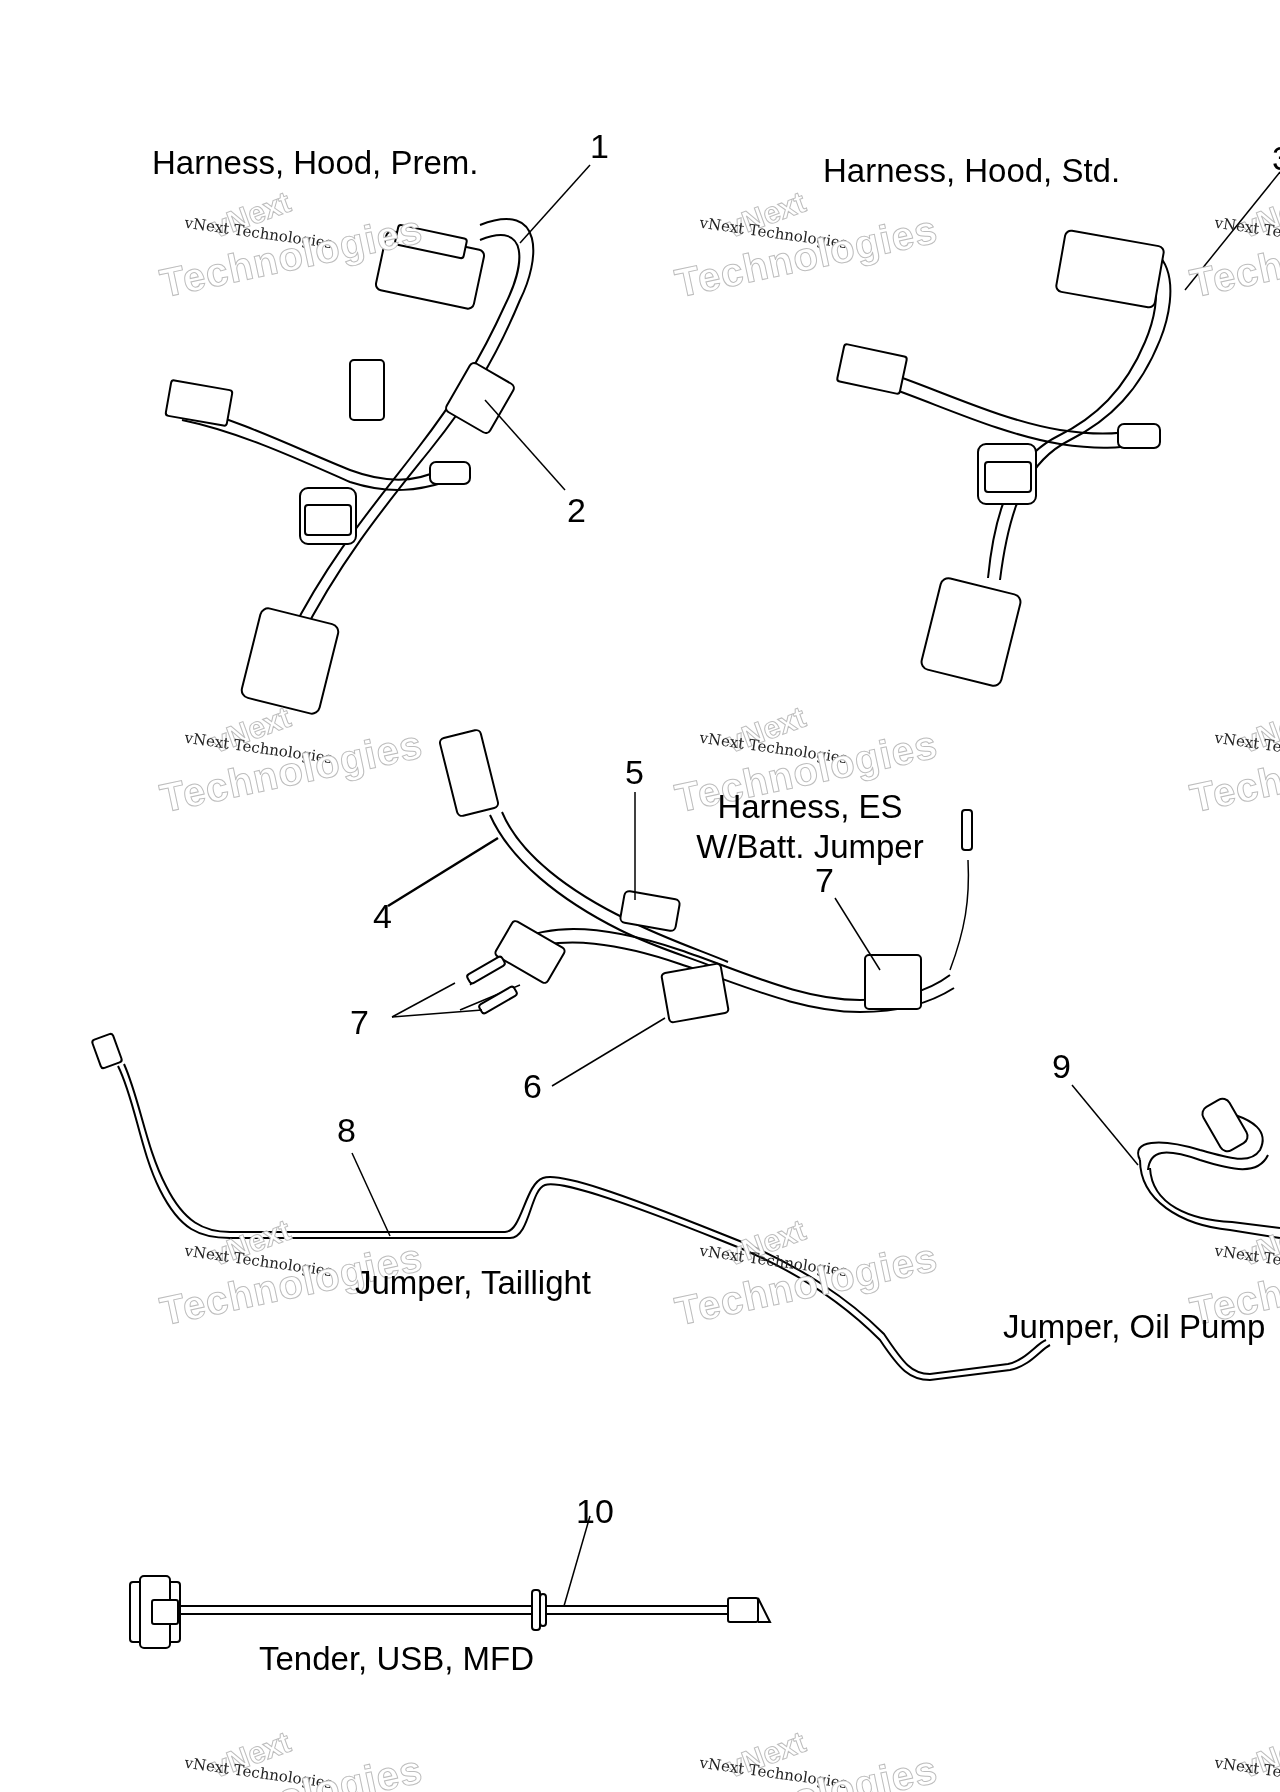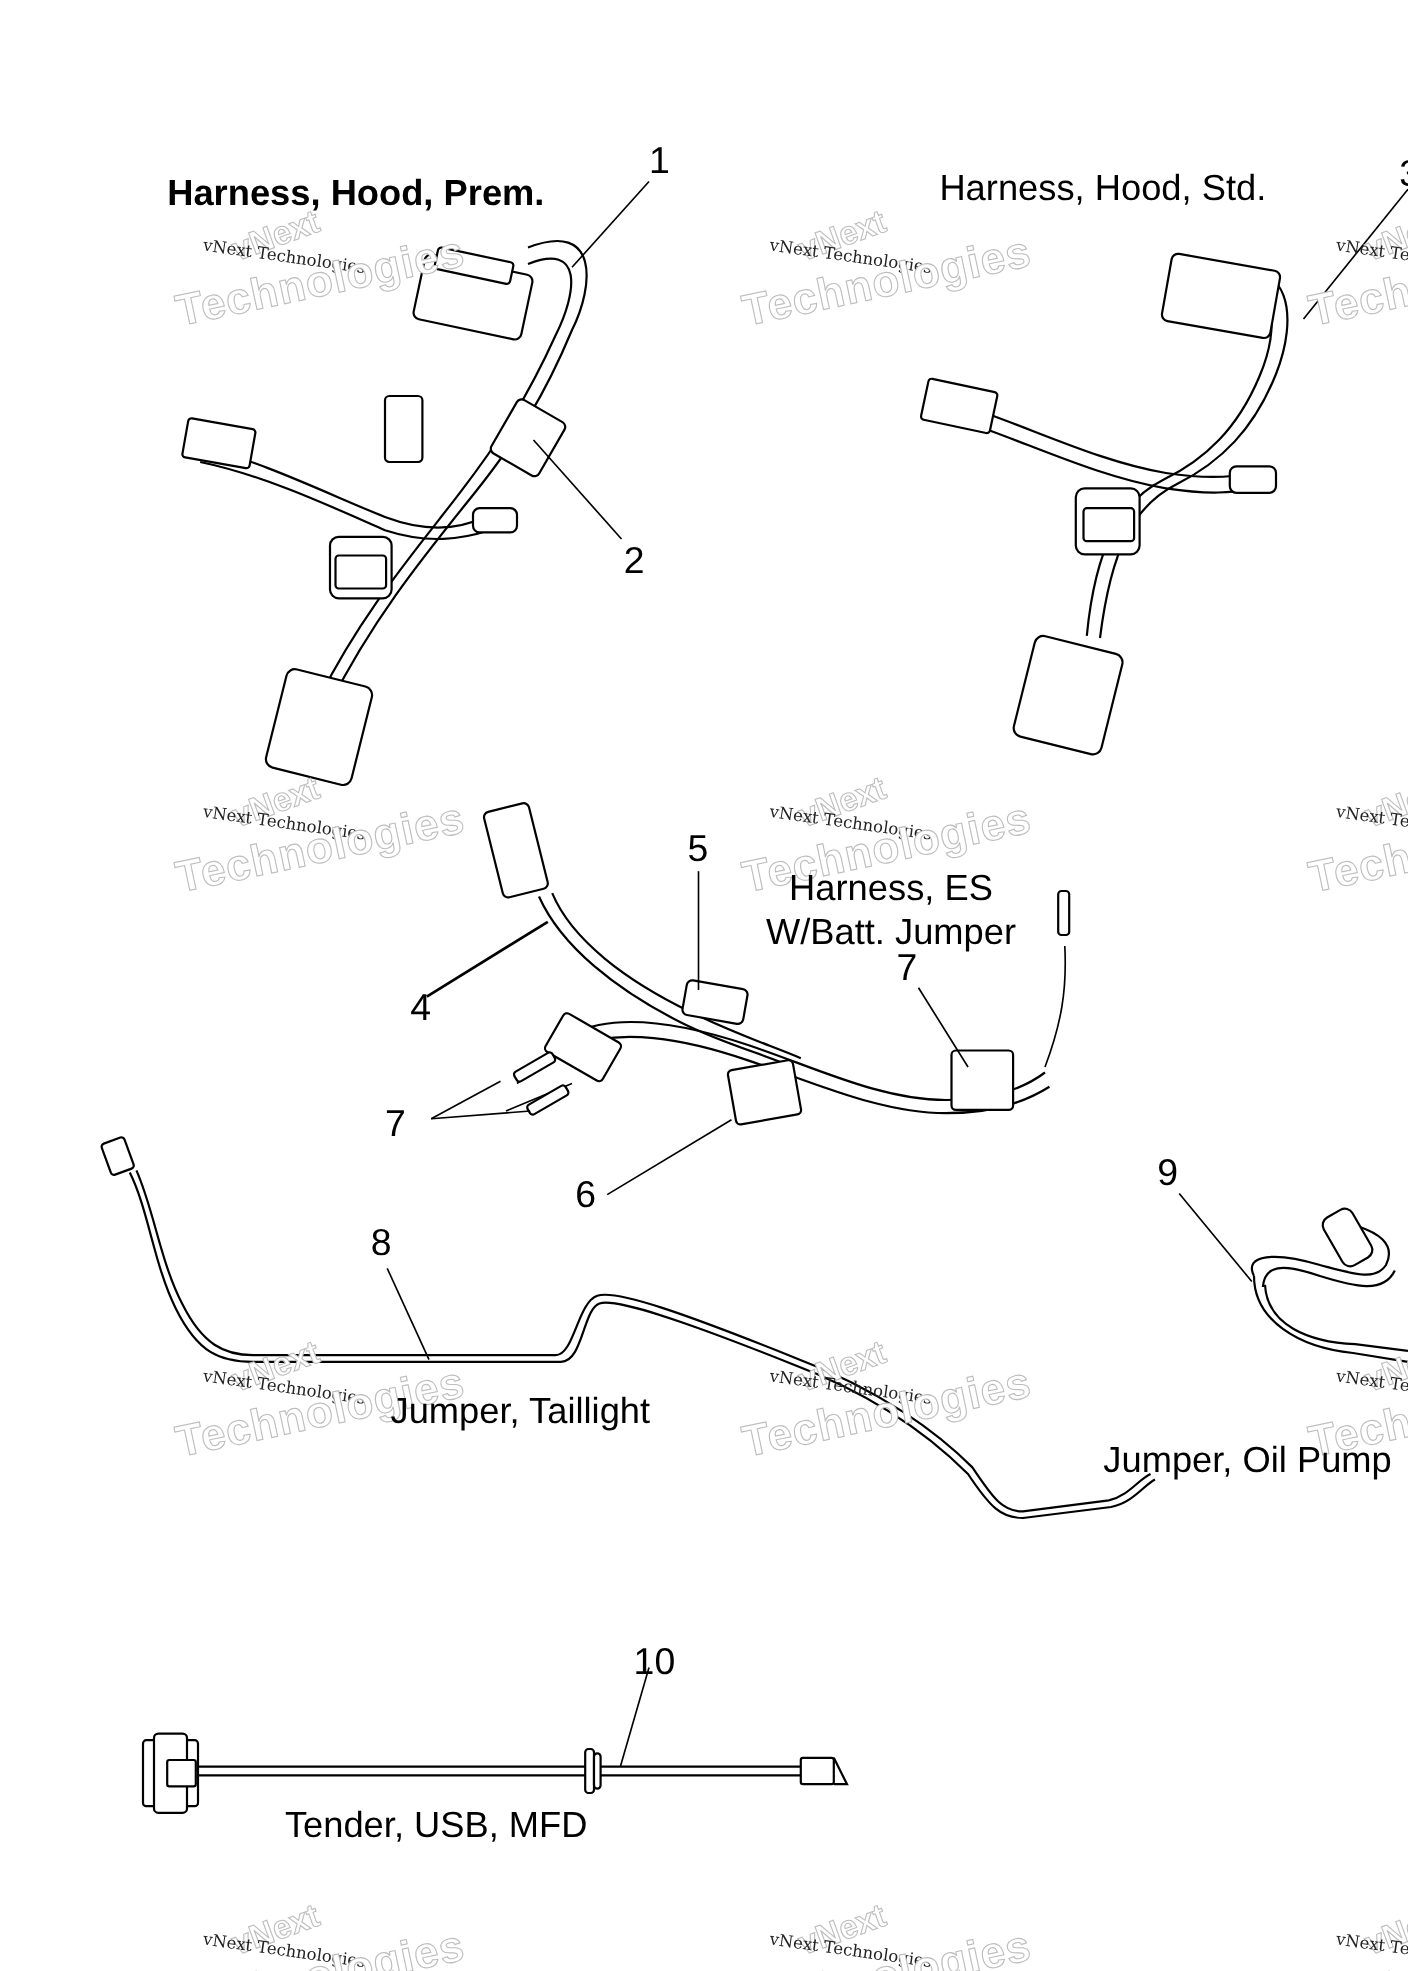--- a/index.html
+++ b/index.html
@@ -159,22 +159,22 @@
   <div class="big2" style="left:60px;top:-2px;">vNext</div>
   <div class="small" style="left:34px;top:24px;">vNext Technologies</div>
   <div class="big" style="left:8px;top:34px;">Technologies</div>
 </div>
 <div class="wm" style="left:1180px;top:1740px;width:220px;height:100px;">
   <div class="big2" style="left:60px;top:-2px;">vNext</div>
   <div class="small" style="left:34px;top:24px;">vNext Technologies</div>
   <div class="big" style="left:8px;top:34px;">Technologies</div>
 </div>
 
-<div class="label" style="left:152px;top:156px;font-weight:bold;">Harness, Hood, Prem.</div>
-<div class="label" style="left:854px;top:152px;">Harness, Hood, Std.</div>
+<div class="label" style="left:152px;top:144px;">Harness, Hood, Prem.</div>
+<div class="label" style="left:823px;top:152px;">Harness, Hood, Std.</div>
 <div class="label center" style="left:690px;top:772px;width:240px;">Harness, ES</div>
 <div class="label center" style="left:680px;top:812px;width:260px;">W/Batt. Jumper</div>
 <div class="label" style="left:355px;top:1264px;">Jumper, Taillight</div>
 <div class="label" style="left:1003px;top:1308px;">Jumper, Oil Pump</div>
 <div class="label" style="left:259px;top:1640px;">Tender, USB, MFD</div>
 
 <div class="callout" style="left:590px;top:128px;">1</div>
 <div class="callout" style="left:567px;top:492px;">2</div>
 <div class="callout" style="left:1272px;top:140px;">3</div>
 <div class="callout" style="left:373px;top:898px;">4</div>

